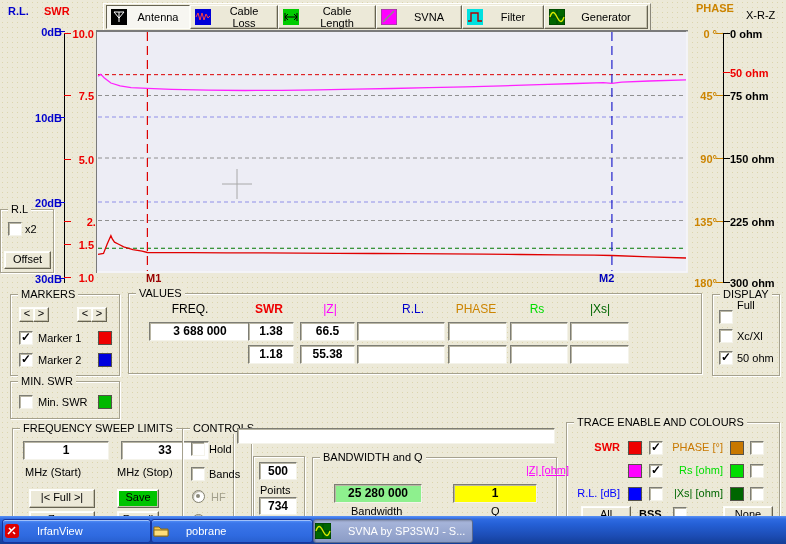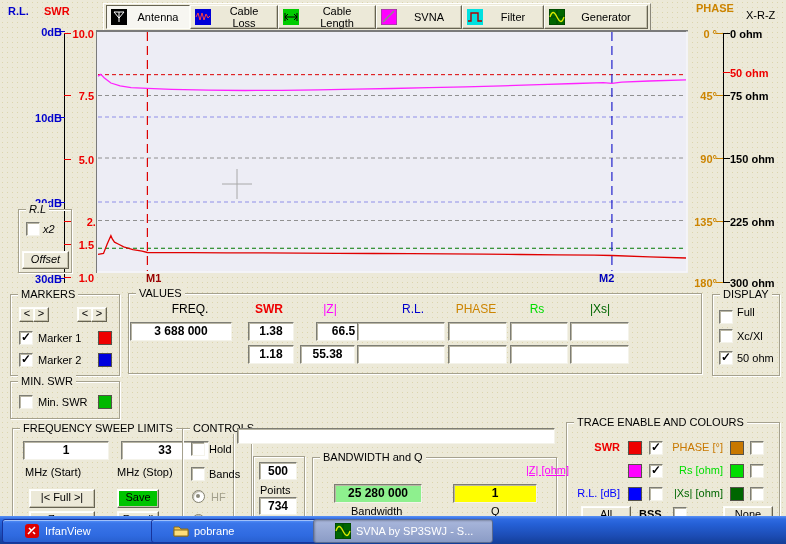--- a/index.html
+++ b/index.html
@@ -21,21 +21,21 @@
   .radio{position:absolute;width:11px;height:11px;border-radius:50%;background:#fff;border:1px solid #83816f;box-shadow:inset 1px 1px 1px #b9b6a5;}
   .radio.sel::after{content:"";position:absolute;left:3px;top:3px;width:4px;height:4px;border-radius:50%;background:#8a887a;}
   .swatch{position:absolute;width:12px;height:12px;border:1px solid #55524a;}
   .tb-btn{position:absolute;top:5px;height:22px;background:#ECE9D8;border:1px solid;border-color:#fdfdf8 #666352 #666352 #fdfdf8;
     box-shadow:inset -1px -1px 0 #c3bfab;display:flex;align-items:center;}
   .tb-btn.active{background:#f7f6f1;border-color:#666352 #fdfdf8 #fdfdf8 #666352;box-shadow:none;}
   .tb-btn .ic{margin-left:4px;width:16px;height:16px;flex:0 0 16px;}
   .tb-btn .cap{flex:1;text-align:center;padding:0 6px;}
   #taskbar{position:absolute;left:0;top:516px;width:786px;height:28px;
     background:linear-gradient(180deg,#5a92f4 0,#2f6be2 3px,#2560d6 8px,#1c4cb4 20px,#133e97 100%);}
-  .task-btn{position:absolute;top:3px;height:22px;border-radius:3px;color:#fff;display:flex;align-items:center;gap:5px;padding-left:21px;
+  .task-btn{position:absolute;top:3px;height:22px;border-radius:3px;color:#fff;display:flex;align-items:center;gap:17px;padding-left:1px;
     background:linear-gradient(#5591f8 0,#3a76ea 15%,#2f6ae0 70%,#2860d0 100%);border:1px solid #17349c;box-shadow:inset 0 1px 0 rgba(255,255,255,.45);overflow:hidden;white-space:nowrap;}
   .task-btn.active{background:linear-gradient(#a9b7dc,#8b9cc6);border:1px solid #5a6a90;box-shadow:inset 1px 1px 2px rgba(0,0,0,.25);}
   .task-btn .ic{width:16px;height:16px;flex:0 0 16px;}
   .axis-tick{position:absolute;height:1px;}
   svg{display:block;}
 </style>
 </head>
 <body>
 
 <div id="screen">
@@ -175,21 +175,21 @@
           <line x1="237" y1="169" x2="237" y2="199" stroke="#a8a8a8"></line>
           <polyline points="98.0,254.3 103.5,253.4 107.2,244.0 109.4,238.9 110.9,235.7 112.3,238.9 114.5,242.2 118.2,244.0 123.7,246.8 132.9,249.7 142.1,251.1 147.4,252.5 162.3,252.6 189.9,252.7 226.6,252.8 263.4,252.9 300.1,253.1 336.9,253.3 373.6,253.5 410.4,253.7 447.1,253.9 483.9,254.2 520.6,254.5 557.4,254.8 594.1,255.2 611.9,255.5 649.3,256.8 686.0,258.0" fill="none" stroke="#e00000" stroke-width="1.3"></polyline>
           <polyline points="98.0,76.3 100.8,74.3 104.4,78.0 110.9,83.0 120.1,85.9 131.1,87.6 147.4,88.4 171.5,89.3 208.3,90.1 245.0,90.5 281.8,90.3 318.5,89.8 355.3,89.2 392.0,88.5 428.8,87.7 465.5,86.8 502.3,85.8 539.0,84.7 575.8,83.5 603.3,82.7 611.9,83.3 621.7,82.2 649.3,81.0 686.0,79.8" fill="none" stroke="#ff22ff" stroke-width="1.3"></polyline>
           <path d="M96 273 L96 31 L688 31" fill="none" stroke="#7a7a7a" stroke-width="2"></path>
           <path d="M97 272 L687 272 L687 31" fill="none" stroke="#fafafa" stroke-width="1"></path>
         </svg>
     </div>
     <div class="lbl b" style="left:146px;top:272px;color:#990000;z-index:3;">M1</div>
     <div class="lbl b" style="left:599px;top:272px;color:#0000bb;z-index:3;">M2</div>
 
-    <div class="gb" style="left:18px;top:209px;width:52px;height:62px;font-style:italic;">
+    <div class="gb" style="left:0;top:209px;width:52px;height:62px;">
       <div class="gb-title">R.L</div>
       <div class="cb" style="left:7px;top:12px;"></div>
       <div class="lbl" style="left:24px;top:13px;">x2</div>
       <div class="btn" style="left:3px;top:41px;width:45px;height:16px;">Offset</div>
     </div>
 
     <div class="gb" style="left:10px;top:294px;width:108px;height:80px;">
       <div class="gb-title">MARKERS</div>
       <div class="btn" style="left:8px;top:12px;width:14px;height:13px;line-height:11px;">&lt;</div>
       <div class="btn" style="left:22px;top:12px;width:14px;height:13px;line-height:11px;">&gt;</div>
@@ -211,21 +211,21 @@
     </div>
 
     <div class="gb" style="left:128px;top:293px;width:572px;height:79px;">
       <div class="gb-title">VALUES</div>
     </div>
     <div id="values-grid"></div>
 
     <div class="gb" style="left:712px;top:294px;width:66px;height:80px;">
       <div class="gb-title">DISPLAY</div>
       <div class="cb" style="left:6px;top:15px;"></div>
-      <div class="lbl" style="left:24px;top:11px;">Full</div>
+      <div class="lbl" style="left:24px;top:4px;">Full</div>
       <div class="cb" style="left:6px;top:34px;"></div>
       <div class="lbl" style="left:24px;top:35px;">Xc/Xl</div>
       <div class="cb checked" style="left:6px;top:56px;"></div>
       <div class="lbl" style="left:24px;top:57px;">50 ohm</div>
     </div>
 
     <div class="gb" style="left:12px;top:428px;width:220px;height:92px;">
       <div class="gb-title">FREQUENCY SWEEP LIMITS</div>
       <div class="fld" style="left:10px;top:12px;width:84px;height:17px;">1</div>
       <div class="fld" style="left:108px;top:12px;width:86px;height:17px;">33</div>
@@ -293,23 +293,23 @@
         <div class="cb" style="left: 750px; top: 487px;"></div>
       </div>
 
   <div class="lbl" style="left: 150px; top: 303px; width: 80px; text-align: center; font-size: 12px; color: rgb(0, 0, 0);">FREQ.</div>
       <div class="lbl b" style="left: 229px; top: 303px; width: 80px; text-align: center; font-size: 12px; color: rgb(238, 0, 0);">SWR</div>
       <div class="lbl" style="left: 290px; top: 303px; width: 80px; text-align: center; font-size: 12px; color: rgb(255, 0, 255);">|Z|</div>
       <div class="lbl" style="left: 373px; top: 303px; width: 80px; text-align: center; font-size: 12px; color: rgb(0, 0, 204);">R.L.</div>
       <div class="lbl" style="left: 436px; top: 303px; width: 80px; text-align: center; font-size: 12px; color: rgb(204, 132, 0);">PHASE</div>
       <div class="lbl" style="left: 497px; top: 303px; width: 80px; text-align: center; font-size: 12px; color: rgb(0, 221, 0);">Rs</div>
       <div class="lbl" style="left: 560px; top: 303px; width: 80px; text-align: center; font-size: 12px; color: rgb(0, 102, 0);">|Xs|</div>
-      <div class="fld" style="left: 130px; top: 322px; width: 100px; height: 17px;">3 688 000</div>
+      <div class="fld" style="left: 149px; top: 322px; width: 100px; height: 17px;">3 688 000</div>
       <div class="fld" style="left: 248px; top: 322px; width: 44px; height: 17px;">1.38</div>
-      <div class="fld" style="left: 316px; top: 322px; width: 53px; height: 17px;">66.5</div>
+      <div class="fld" style="left: 300px; top: 322px; width: 53px; height: 17px;">66.5</div>
       <div class="fld" style="left: 357px; top: 322px; width: 86px; height: 17px;"></div>
       <div class="fld" style="left: 448px; top: 322px; width: 57px; height: 17px;"></div>
       <div class="fld" style="left: 510px; top: 322px; width: 56px; height: 17px;"></div>
       <div class="fld" style="left: 570px; top: 322px; width: 57px; height: 17px;"></div>
       <div class="fld" style="left: 248px; top: 345px; width: 44px; height: 17px;">1.18</div>
       <div class="fld" style="left: 300px; top: 345px; width: 53px; height: 17px;">55.38</div>
       <div class="fld" style="left: 357px; top: 345px; width: 86px; height: 17px;"></div>
       <div class="fld" style="left: 448px; top: 345px; width: 57px; height: 17px;"></div>
       <div class="fld" style="left: 510px; top: 345px; width: 56px; height: 17px;"></div>
       <div class="fld" style="left: 570px; top: 345px; width: 57px; height: 17px;"></div>

